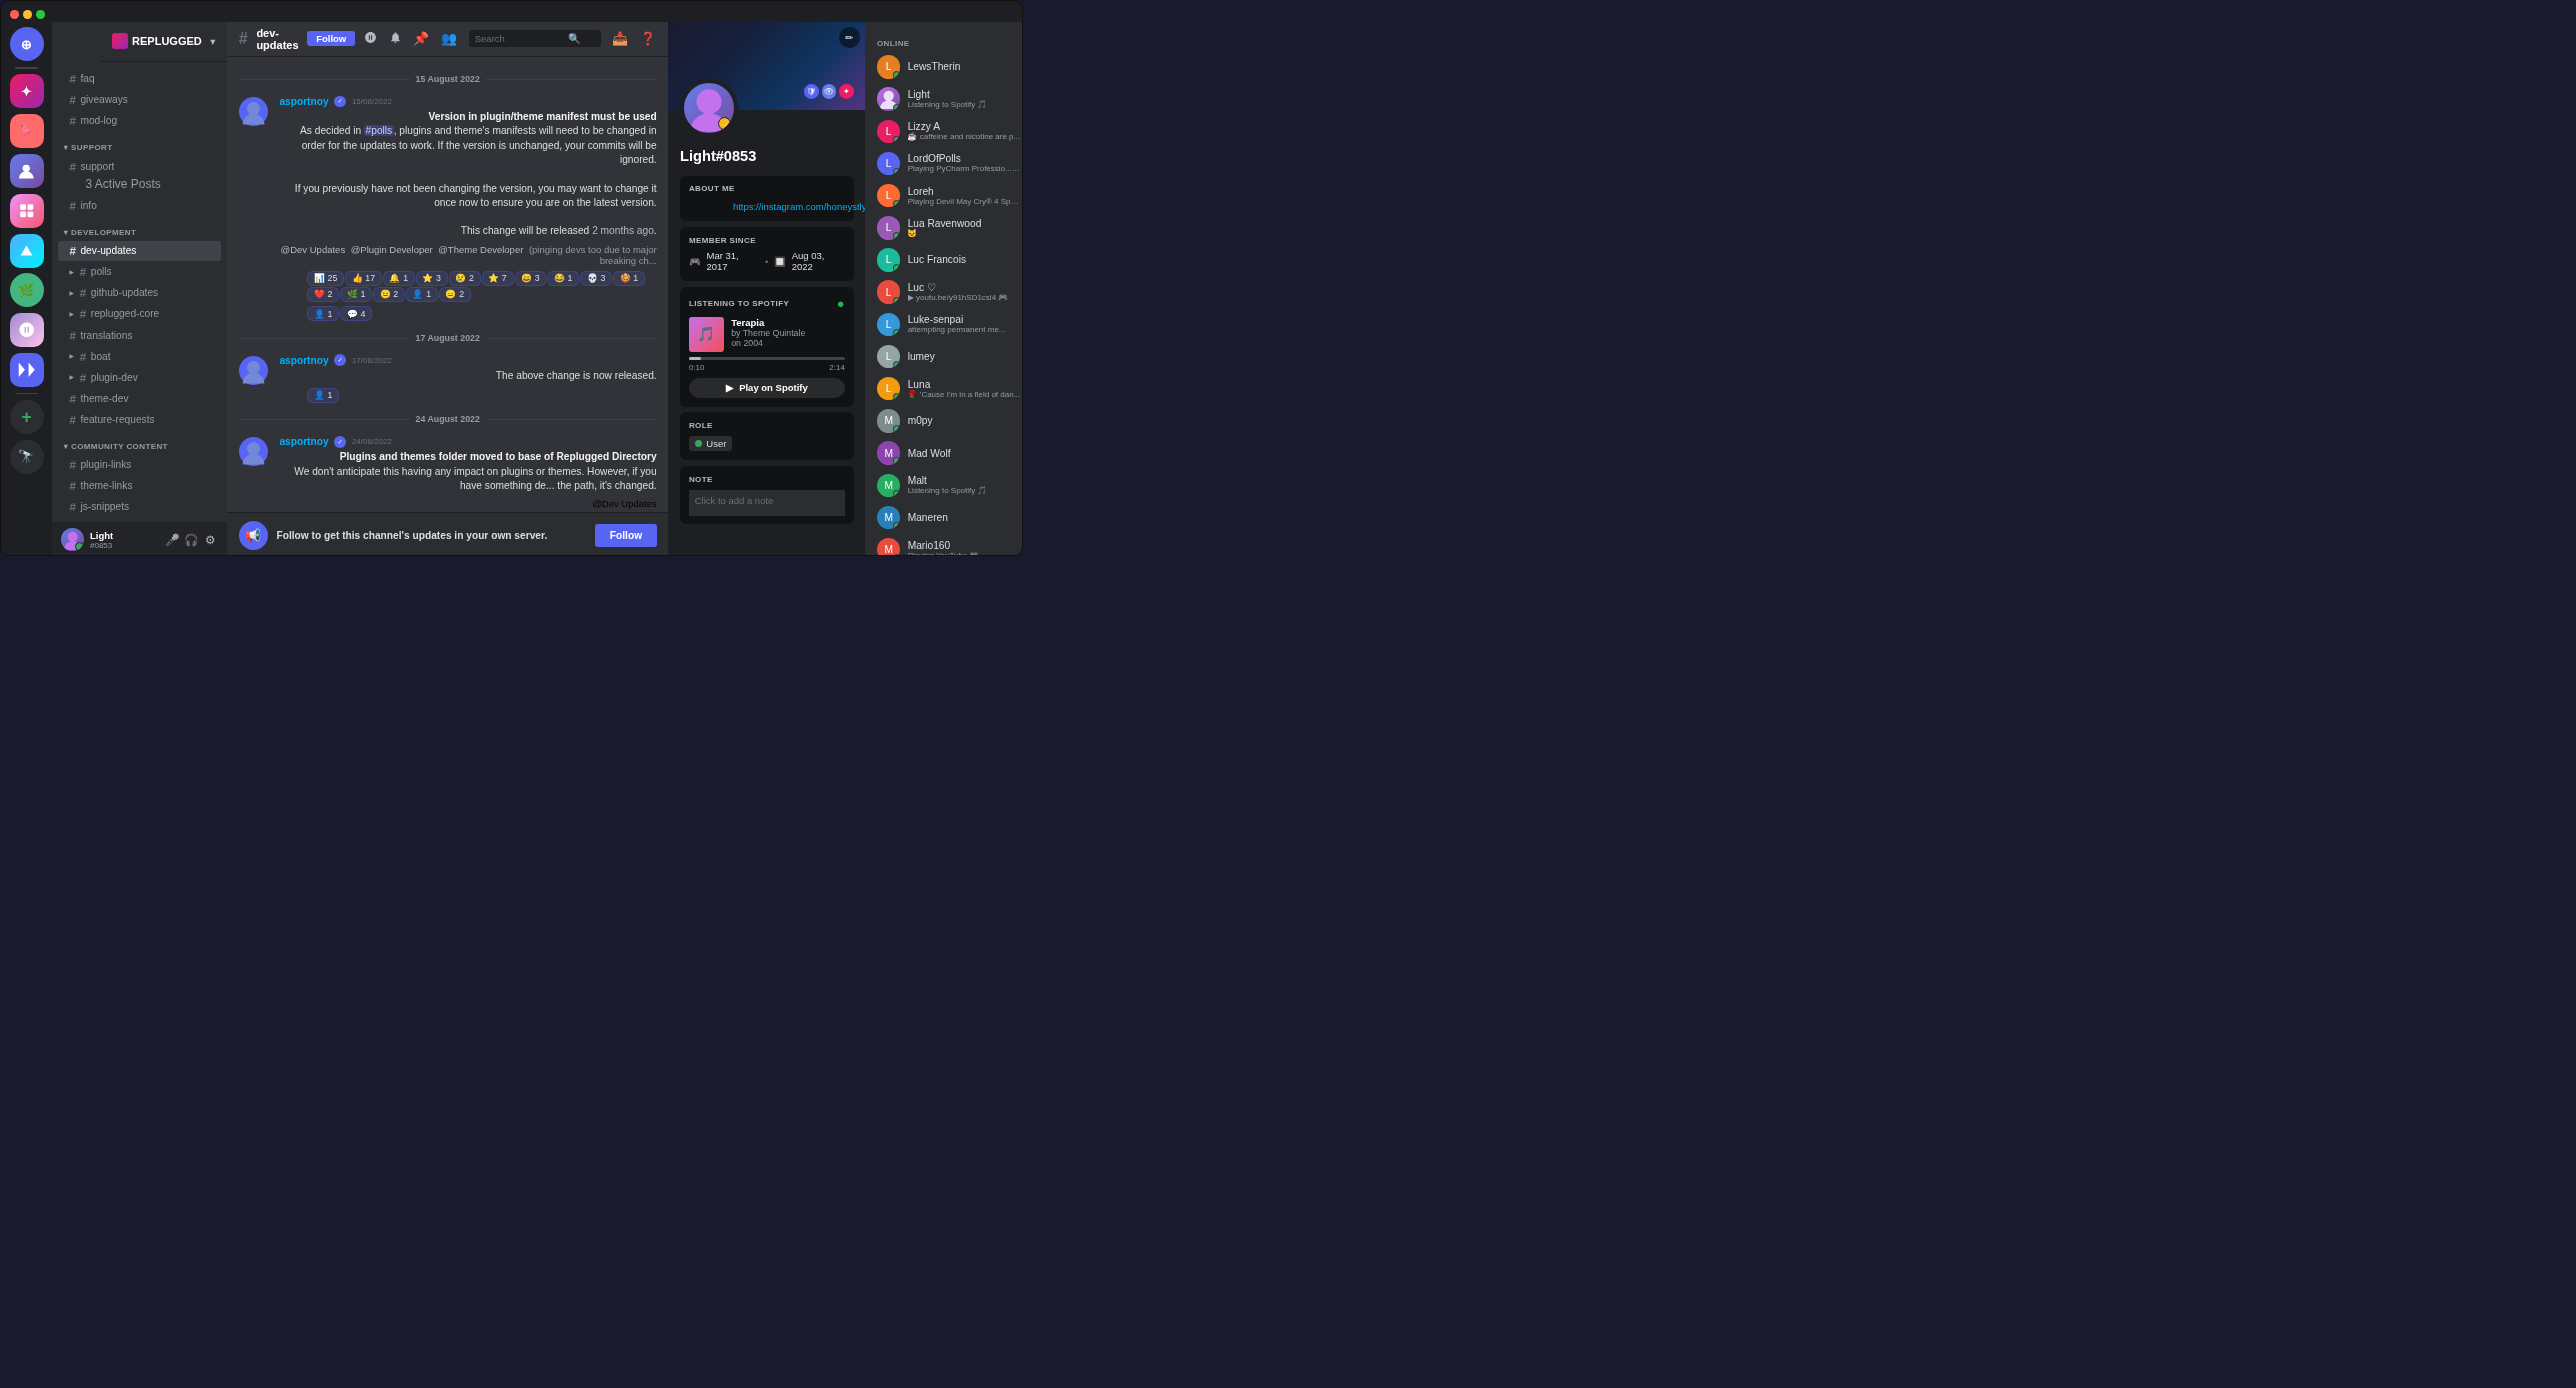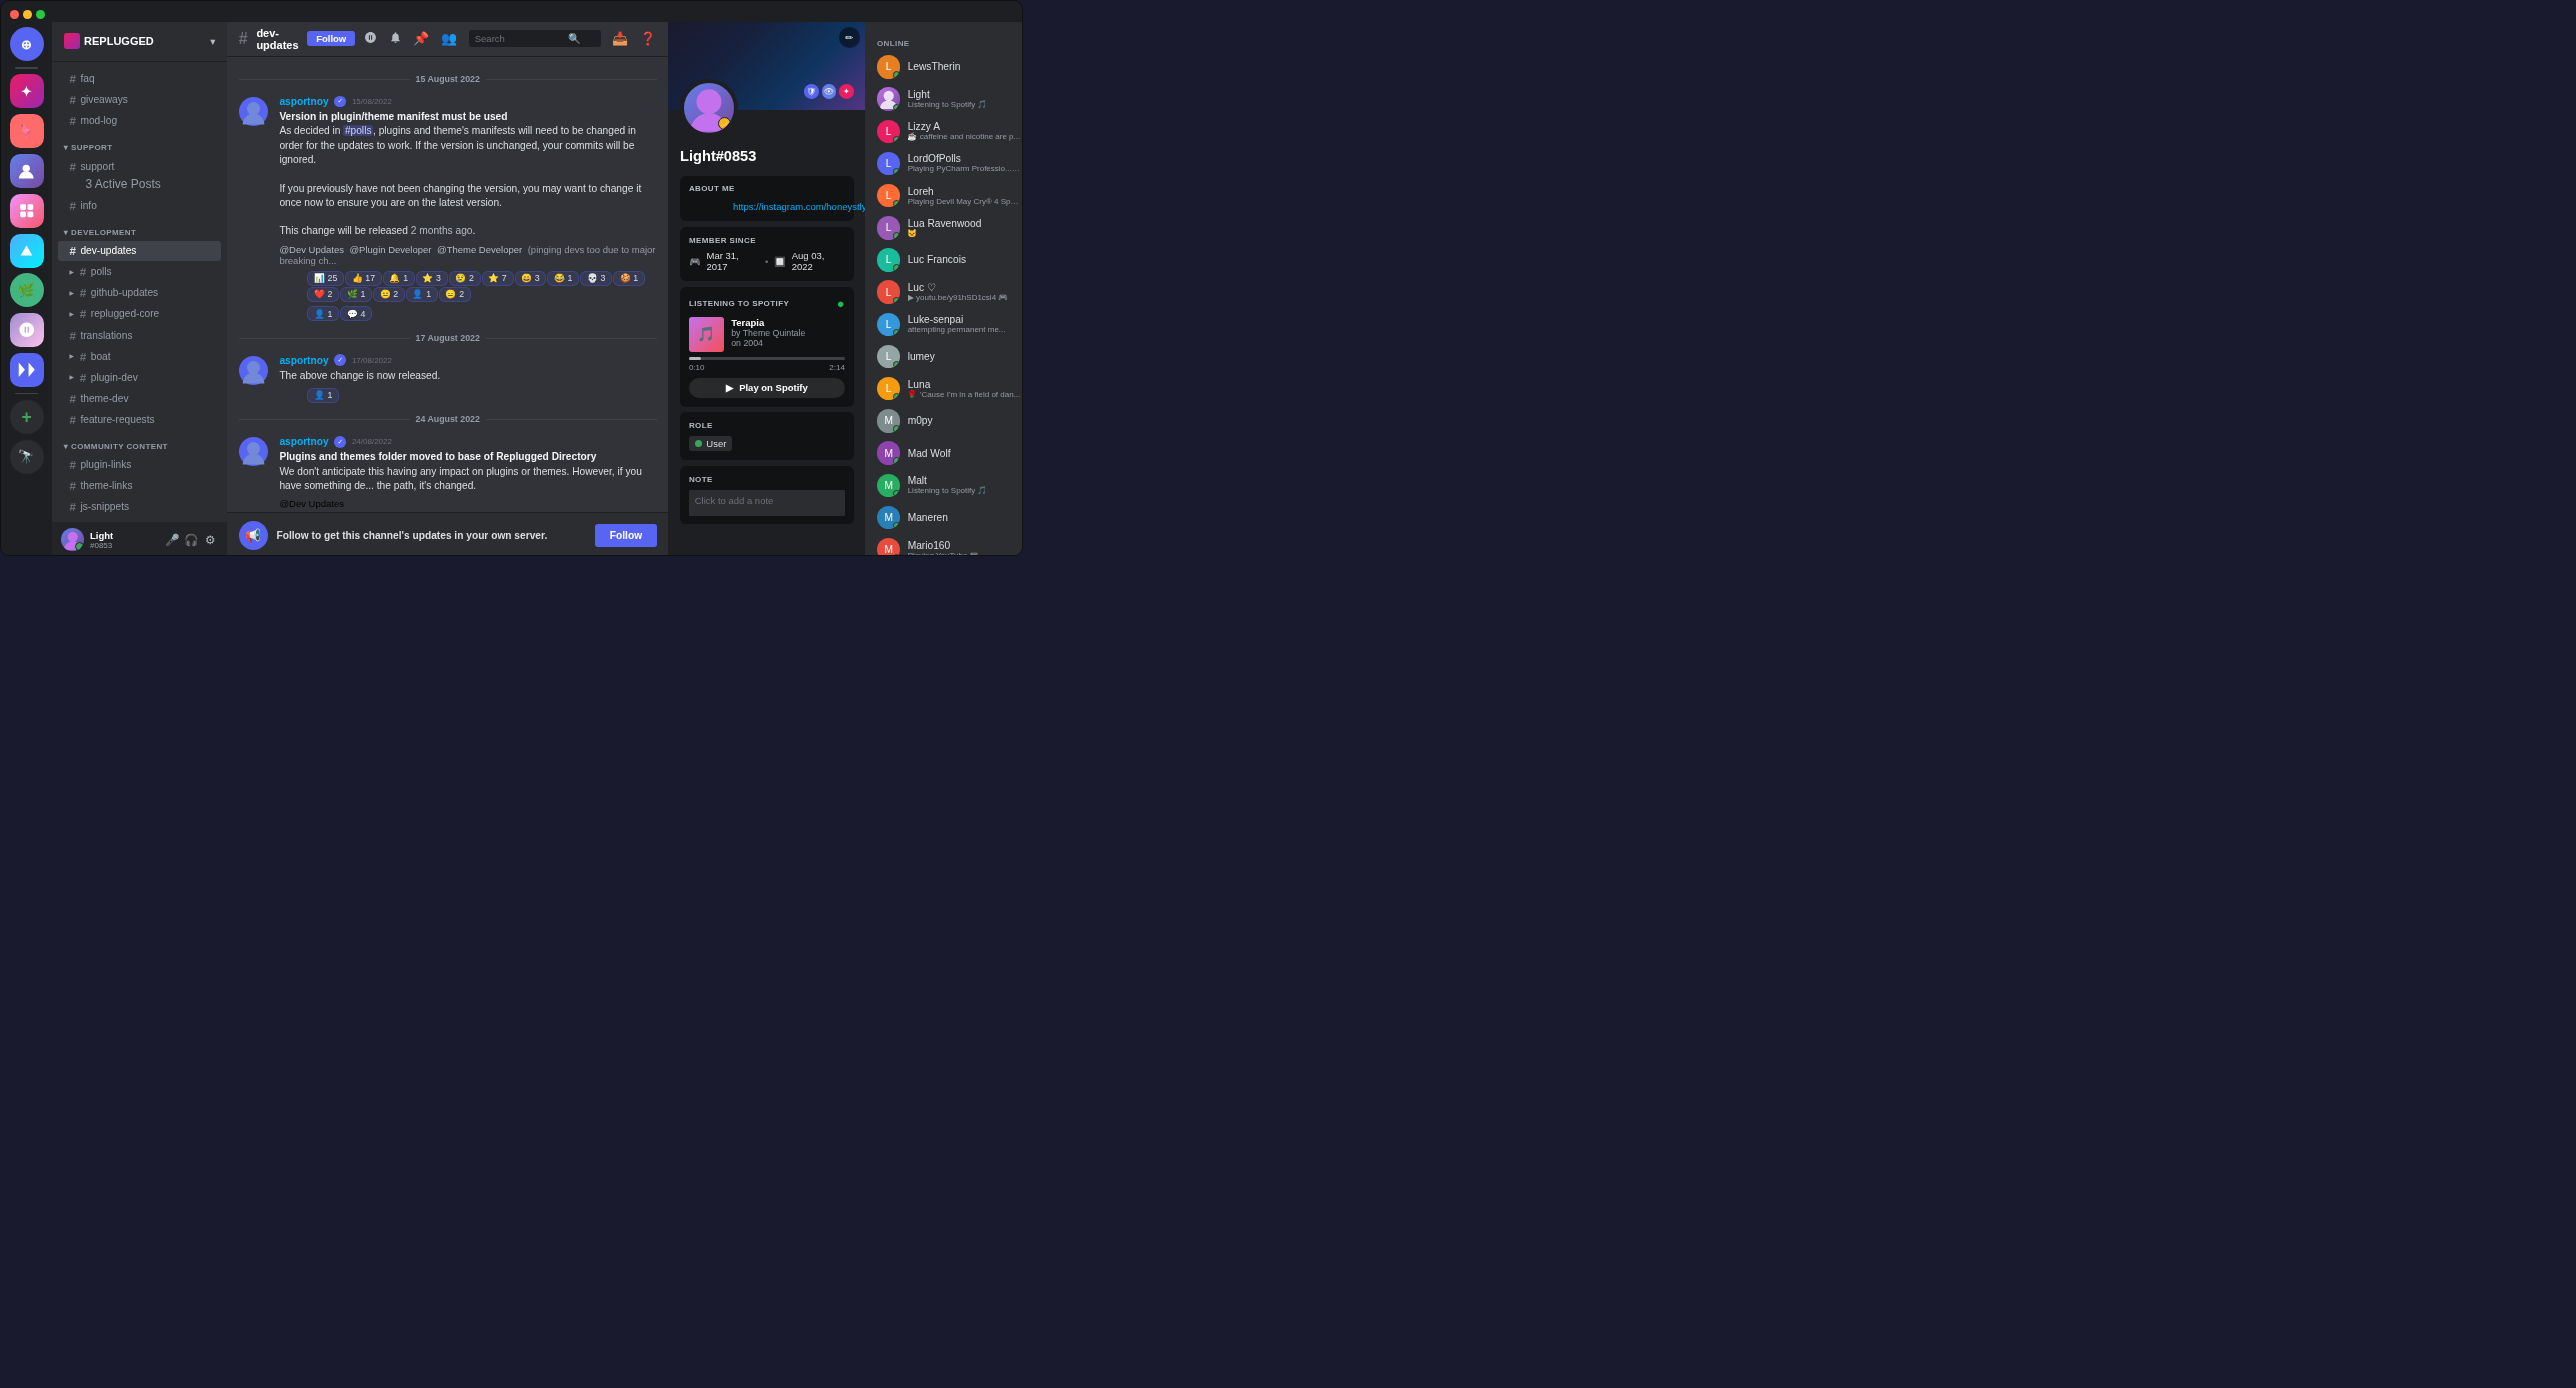--- a/index.html
+++ b/index.html
@@ -74,20 +74,21 @@
       flex-shrink: 0;
       overflow: hidden;
     }
     .sidebar-header {
       padding: 11.7px;
       display: flex;
       align-items: center;
       justify-content: space-between;
       border-bottom: 0.7px solid #1e1f22;
       background: #2b2d31;
+      margin-left: 48px;
     }
     .sidebar-title {
       font-weight: 700;
       font-size: 11px;
       color: white;
       display: flex;
       align-items: center;
       gap: 4.4px;
     }
     .sidebar-title .replugged-logo {
@@ -329,21 +330,21 @@
       height: 29px;
       border-radius: 50%;
       flex-shrink: 0;
       background: #5865f2;
       display: flex;
       align-items: center;
       justify-content: center;
       font-size: 11.7px;
       margin-top: 1.5px;
     }
-    .message-content { flex: 1; }
+    .message-content { flex: 1; text-align: right; }
     .message-header {
       display: flex;
       align-items: center;
       gap: 5.8px;
       margin-bottom: 2.9px;
     }
     .message-author {
       font-weight: 600;
       font-size: 10.2px;
       color: #00b0f4;

